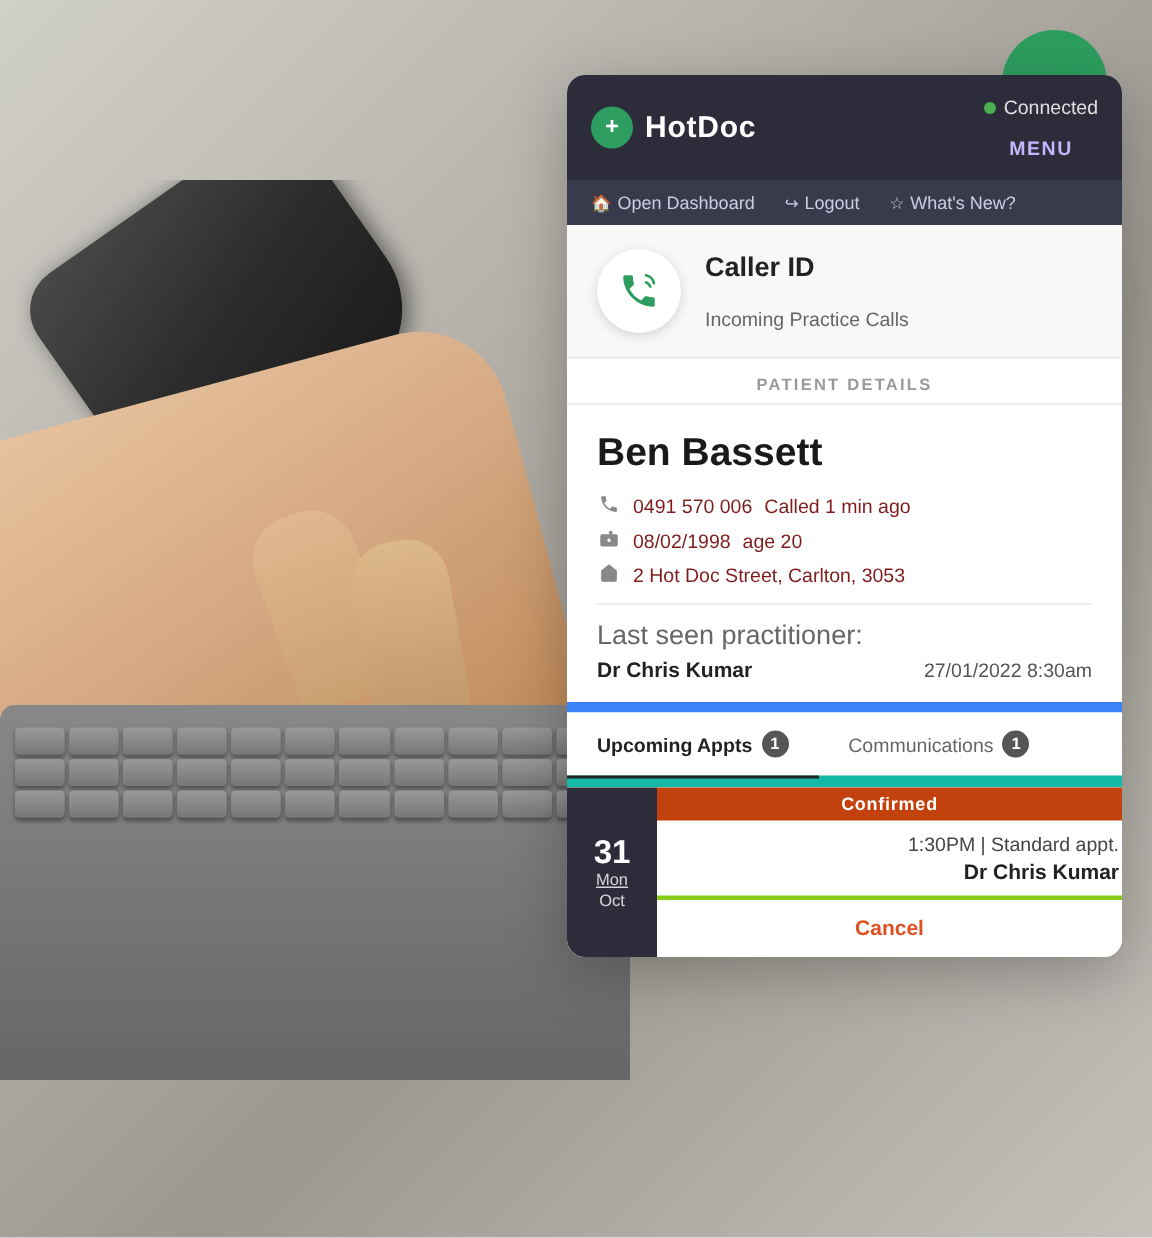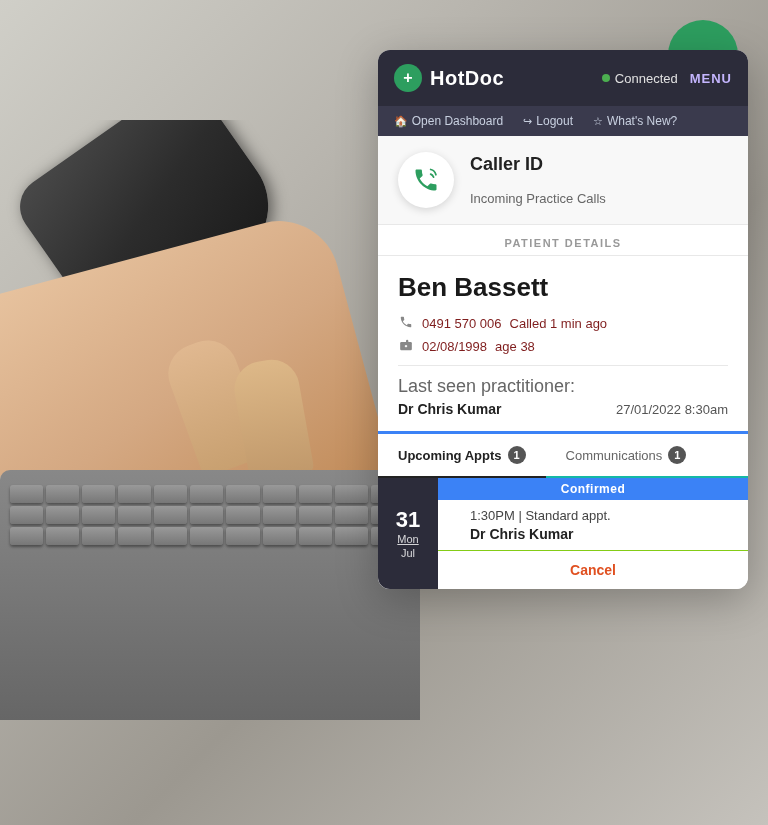--- a/index.html
+++ b/index.html
@@ -157,20 +157,21 @@
       color: white;
       font-size: 20px;
       font-weight: 700;
       letter-spacing: 0.5px;
     }
 
     .header-right {
       display: flex;
       align-items: center;
       gap: 12px;
+      flex-direction: column;
     }
 
     .connected-badge {
       display: flex;
       align-items: center;
       gap: 5px;
     }
 
     .connected-dot {
       width: 8px;
@@ -259,21 +260,21 @@
       font-weight: 600;
       color: #999;
       letter-spacing: 1.5px;
       text-transform: uppercase;
       border-bottom: 1px solid #e8e8e8;
     }
 
     .patient-name-section {
       background: white;
       padding: 16px 20px 14px;
-      border-bottom: 3px solid #3b82f6;
+      border-bottom: 7px solid #3b82f6;
     }
 
     .patient-name {
       font-size: 26px;
       font-weight: 800;
       color: #1a1a1a;
       margin-bottom: 12px;
     }
 
     .patient-info-row {
@@ -317,21 +318,21 @@
     }
 
     .last-seen-date {
       font-size: 13px;
       color: #555;
     }
 
     
     .tabs-section {
       display: flex;
-      border-bottom: 2px solid #14b8a6;
+      border-bottom: 8px solid #14b8a6;
       background: #fff;
     }
 
     .tab {
       padding: 12px 20px;
       font-size: 13px;
       cursor: pointer;
       display: flex;
       align-items: center;
       gap: 6px;
@@ -401,32 +402,33 @@
       font-size: 11px;
       opacity: 0.8;
     }
 
     .appt-details-col {
       flex: 1;
       padding: 0;
     }
 
     .appt-confirmed-bar {
-      background: #3b82f6;
+      background: #c2410c;
       color: white;
       font-size: 12px;
       font-weight: 600;
       text-align: center;
       padding: 4px 0;
       letter-spacing: 0.5px;
     }
 
     .appt-info {
-      padding: 8px 32px;
-      border-bottom: 1px solid #84cc16;
+      padding: 8px 2px;
+      border-bottom: 3px solid #84cc16;
+      text-align: right;
     }
 
     .appt-time-type {
       font-size: 13px;
       color: #444;
       margin-bottom: 3px;
     }
 
     .appt-doctor {
       font-size: 14px;
@@ -565,24 +567,33 @@
 
     <div class="patient-info-row">
       <span class="info-icon">
         <svg width="14" height="14" viewBox="0 0 24 24" fill="#888">
             <rect x="2" y="7" width="20" height="14" rx="2" ry="2"></rect>
             <path d="M16 7V5a2 2 0 0 0-4 0v2"></path>
             <line x1="12" y1="12" x2="12" y2="16" stroke="white" stroke-width="2"></line>
             <line x1="10" y1="14" x2="14" y2="14" stroke="white" stroke-width="2"></line>
           </svg>
       </span>
-      <span>02/08/1998</span>
-      <span>age 38</span>
-    </div>
-
+      <span>08/02/1998</span>
+      <span>age 20</span>
+    </div>
+
+    <div class="patient-info-row">
+      <span class="info-icon">
+        <svg width="14" height="14" viewBox="0 0 24 24" fill="#888">
+            <path d="M3 9l9-7 9 7v11a2 2 0 0 1-2 2H5a2 2 0 0 1-2-2z"></path>
+            <polyline points="9 22 9 12 15 12 15 22" fill="none" stroke="#888" stroke-width="1.5"></polyline>
+          </svg>
+      </span>
+      <span>2 Hot Doc Street, Carlton, 3053</span>
+    </div>
 
     <div class="divider"></div>
 
     <div class="last-seen-label">Last seen practitioner:</div>
     <div class="last-seen-row">
       <span class="practitioner-name">Dr Chris Kumar</span>
       <span class="last-seen-date">27/01/2022 8:30am</span>
     </div>
   </div>
 
@@ -595,21 +606,21 @@
       <span>Communications</span>
       <div class="tab-badge">1</div>
     </div>
   </div>
 
   <div class="appointment-section">
     <div class="appt-card">
       <div class="appt-date-col">
         <span class="appt-day-num">31</span>
         <span class="appt-day-name">Mon</span>
-        <span class="appt-month">Jul</span>
+        <span class="appt-month">Oct</span>
       </div>
       <div class="appt-details-col">
         <div class="appt-confirmed-bar">Confirmed</div>
         <div class="appt-info">
           <div class="appt-time-type">1:30PM | Standard appt.</div>
           <div class="appt-doctor">Dr Chris Kumar</div>
         </div>
         <div class="appt-cancel-row">
           <button class="cancel-btn">Cancel</button>
         </div>

